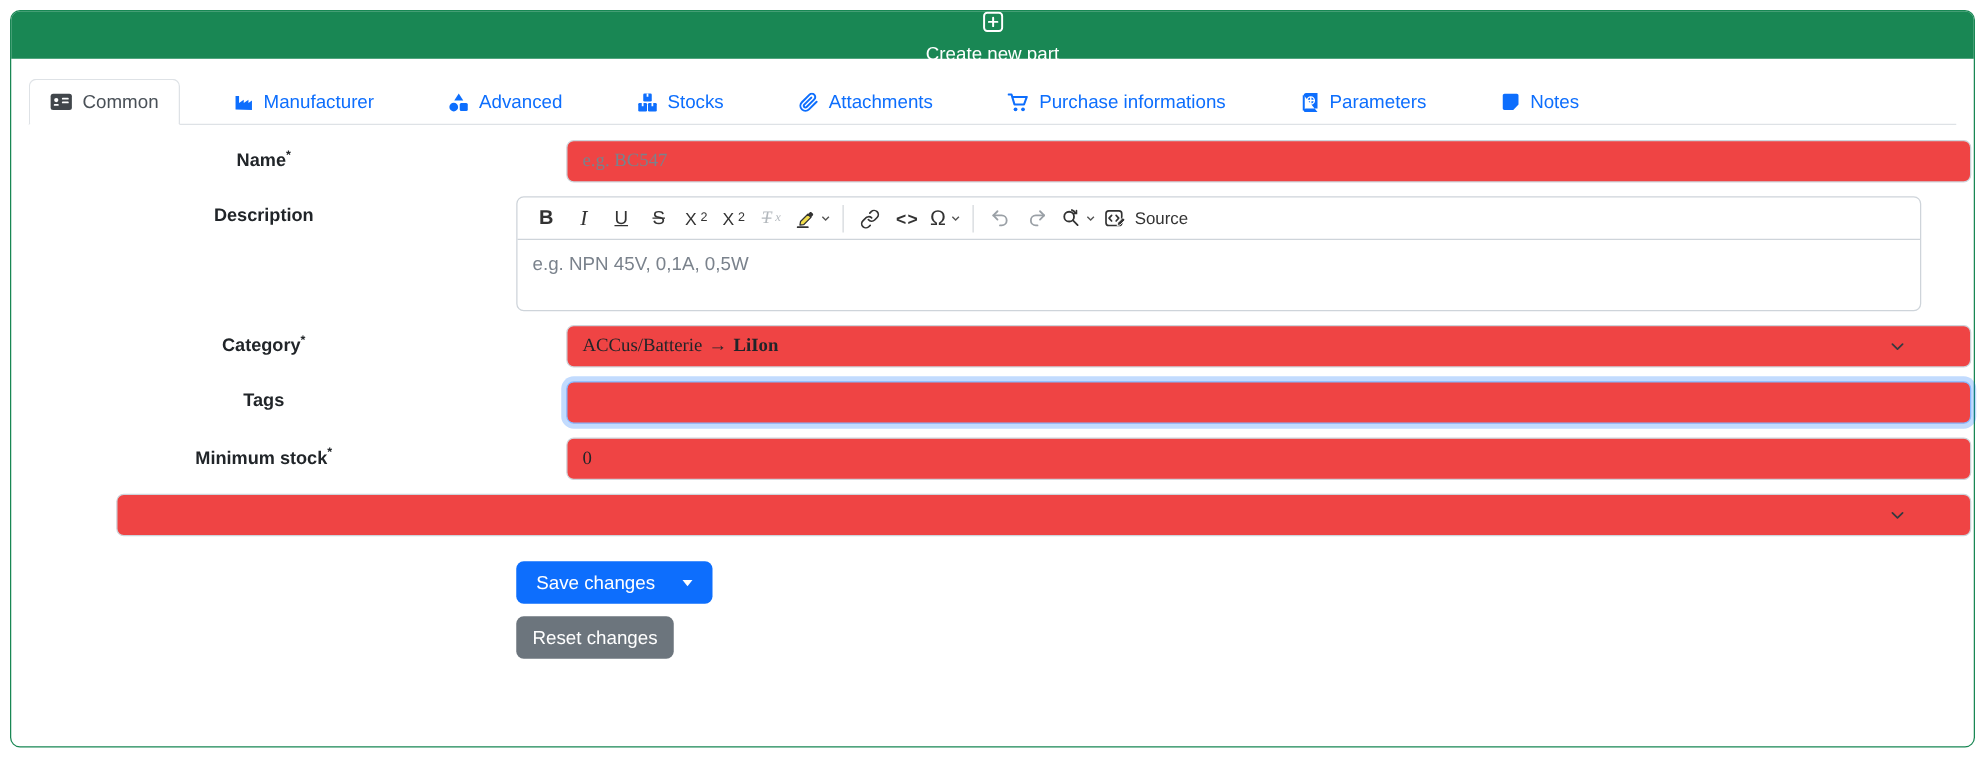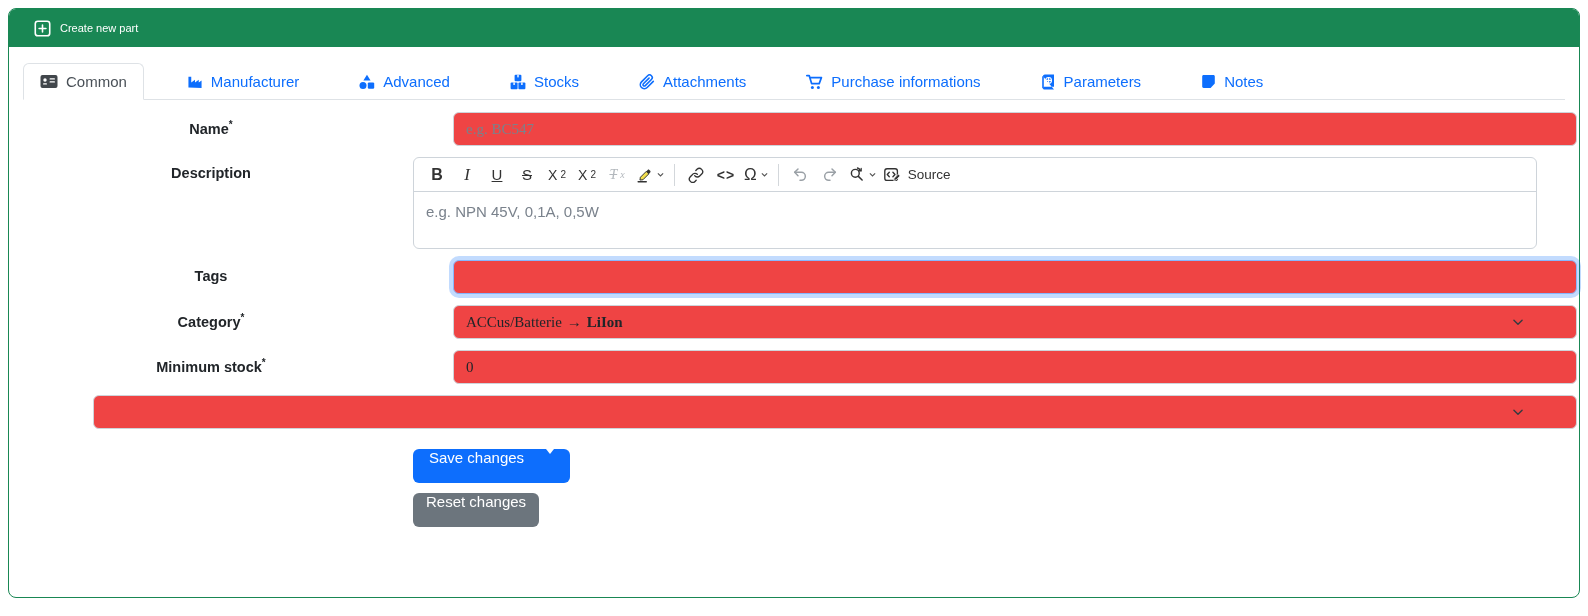--- a/index.html
+++ b/index.html
@@ -8,22 +8,22 @@
     width:1588px; height:616px; position:relative;
     font-family:"Liberation Sans","DejaVu Sans",sans-serif;
     color:#212529; font-size:15px;
   }
   .card {
     position:absolute; left:8px; top:8px; width:1572px; height:590px;
     background:#fff; border:1px solid #198754; border-radius:8px;
   }
   .card-header {
     height:38px; background:#198754; border-radius:7px 7px 0 0;
-    display:flex; align-items:center; gap:9px; padding:0 25px;
-    color:#fff; font-size:11px;
+    display:flex; align-items:center; gap:9px; padding:0 13px;
+    color:#fff; font-size:15px;flex-direction:column;
   }
   .card-body { padding:16px 14px 0 14px; }
 
   
   .nav-tabs { display:flex; align-items:flex-end; border-bottom:1px solid #dee2e6;gap:24px; }
   .tab {
     display:flex; align-items:center; gap:8px; padding:9px 16px;
     font-size:15px; color:#0d6efd; border:1px solid transparent;
     border-radius:6px 6px 0 0; margin-bottom:-1px; cursor:pointer; white-space:nowrap;
   }
@@ -77,21 +77,21 @@
   .g-code { letter-spacing:1px; font-size:14px; font-weight:600; }
   .g-omega { font-size:17px; }
   .src-label { font-size:13.5px; color:#333; margin-left:4px; }
   .ck-content {
     height:56px; padding:11px 12px; font-size:15px; color:#7a828c;
   }
 
   
   .btn-row { margin-bottom:10px; }
   .btn {
-    display:inline-flex; height:34px; border:none;
+    display:inline-flex; align-items:center; height:34px; border:none;
     border-radius:6px; font-size:15px; font-family:inherit; color:#fff;
     cursor:pointer; padding:0 16px;
   }
   .btn-primary { background:#0d6efd; }
   .btn-secondary { background:#6c757d; padding:0 13px; }
   .caret-down {
     width:0; height:0; border-left:4.5px solid transparent; border-right:4.5px solid transparent;
     border-top:5px solid #fff; margin-left:22px;
   }
 </style>
@@ -302,29 +302,20 @@
                     <path d="M12.5 13.5l4.5-4.5 2 2-4.5 4.5-2.6 0.6z" fill="#333" stroke="#fff" stroke-width="0.8"></path>
                   </svg>
                 </span>
                 <span class="src-label">Source</span>
               </div>
             </div>
             <div class="ck-content">
               <span>e.g. NPN 45V, 0,1A, 0,5W</span>
             </div>
           </div>
-        </div>
-      </div>
-
-      <div class="form-row">
-        <div class="col-label">
-          <span>Tags</span>
-        </div>
-        <div class="col-field">
-          <input class="form-control focused" type="text" value="" style="">
         </div>
       </div>
 
       <div class="form-row">
         <div class="col-label">
           <span>Category</span><sup>*</sup>
         </div>
         <div class="col-field">
           <div class="form-select">
             <span>ACCus/Batterie</span>
@@ -334,20 +325,29 @@
           <span class="select-caret">
             <svg width="14" height="14" viewBox="0 0 24 24" fill="none" stroke="#343a40" stroke-width="2.4" stroke-linecap="round" stroke-linejoin="round">
                 <polyline points="5 9 12 16 19 9"></polyline>
               </svg>
           </span>
         </div>
       </div>
 
       <div class="form-row">
         <div class="col-label">
+          <span>Tags</span>
+        </div>
+        <div class="col-field">
+          <input class="form-control focused" type="text" value="" style="">
+        </div>
+      </div>
+
+      <div class="form-row">
+        <div class="col-label">
           <span>Minimum stock</span><sup>*</sup>
         </div>
         <div class="col-field">
           <input class="form-control" type="text" value="0" style="">
         </div>
       </div>
 
       <div class="form-row">
         <div class="col-field">
           <div class="form-select">

